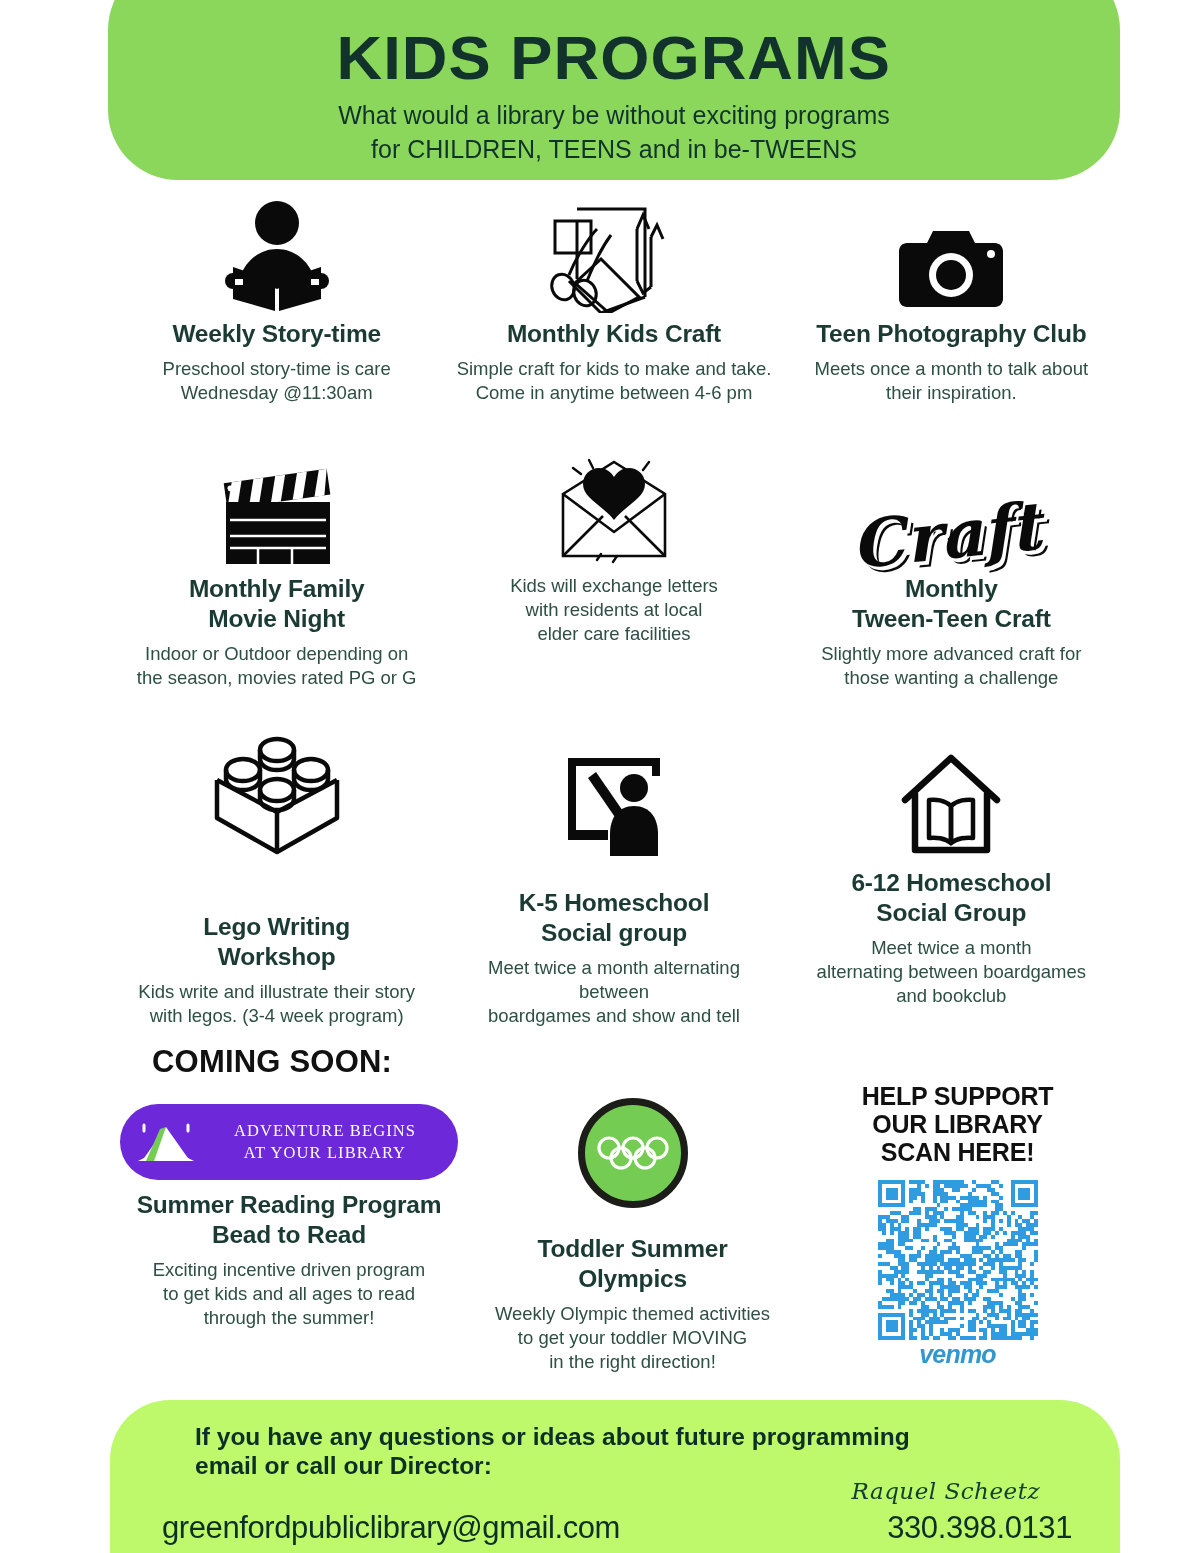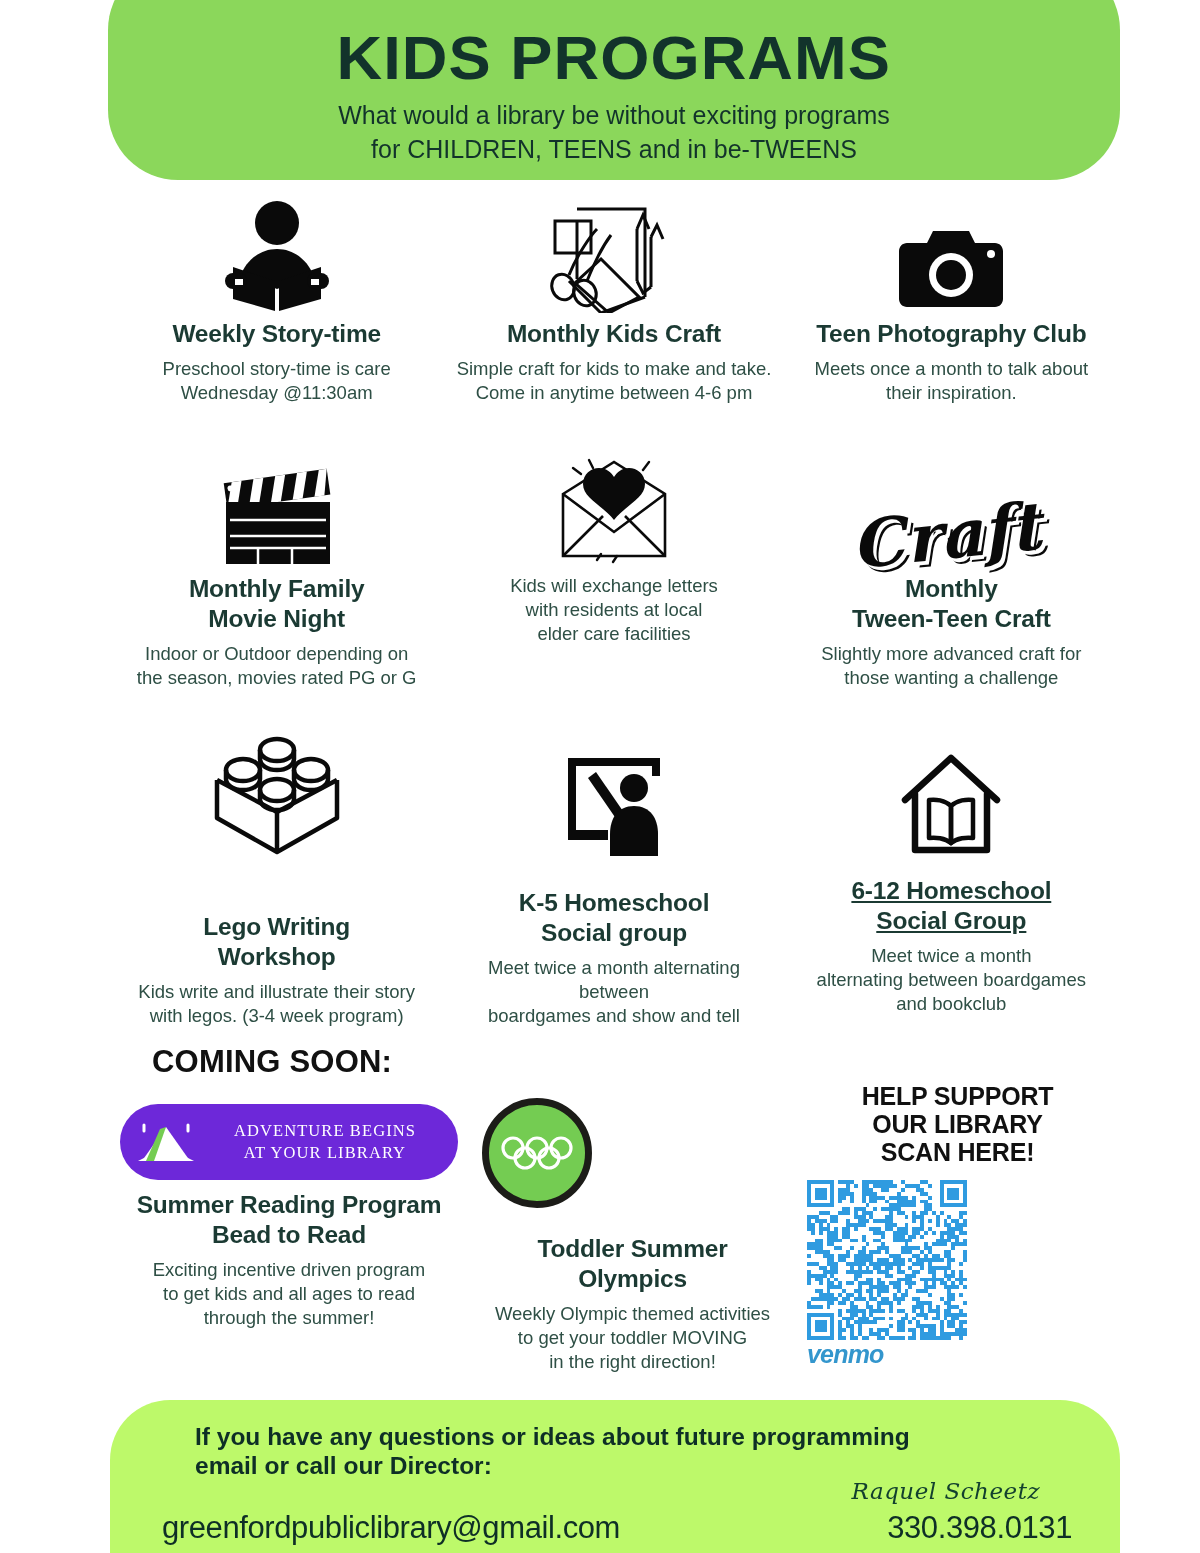--- a/index.html
+++ b/index.html
@@ -50,32 +50,32 @@
     font-size:18.5px;color:#2E4F45;text-align:center;line-height:1.3;
     margin:0;font-weight:400;
   }
   .r1 .cell{min-height:250px;}
   .r2 .cell{min-height:290px;}
   .r3 .cell{min-height:300px;}
 
   
   .r3 .cell:nth-child(1) .p-title{margin-top:48px;}
   .r3 .cell:nth-child(2) .p-title{margin-top:24px;}
-  .r3 .cell:nth-child(3) .p-title{margin-top:12px;text-decoration:underline;}
+  .r3 .cell:nth-child(3) .p-title{margin-top:4px;}
 
   
   .coming-soon{
     position:absolute;left:152px;top:1044px;
     font-size:31px;font-weight:bold;color:#111111;letter-spacing:0.2px;
   }
   .cs-grid{
     position:absolute;left:108px;top:1082px;width:1012px;
     display:grid;grid-template-columns:1fr 1fr 1fr;
   }
-  .cs-cell{display:flex;flex-direction:column;padding:0 12px;box-sizing:border-box;}
+  .cs-cell{display:flex;flex-direction:column;align-items:center;padding:0 12px;box-sizing:border-box;}
 
   .adv-badge{
     width:338px;height:76px;background:#6d28d9;border-radius:38px;
     display:flex;align-items:center;margin-top:22px;margin-bottom:10px;
     box-sizing:border-box;padding-left:14px;
   }
   .tent-icon{width:64px;height:50px;flex:none;margin-right:4px;}
   .adv-text{
     flex:1;text-align:center;color:#ffffff;
     font-family:"Liberation Serif", serif;

